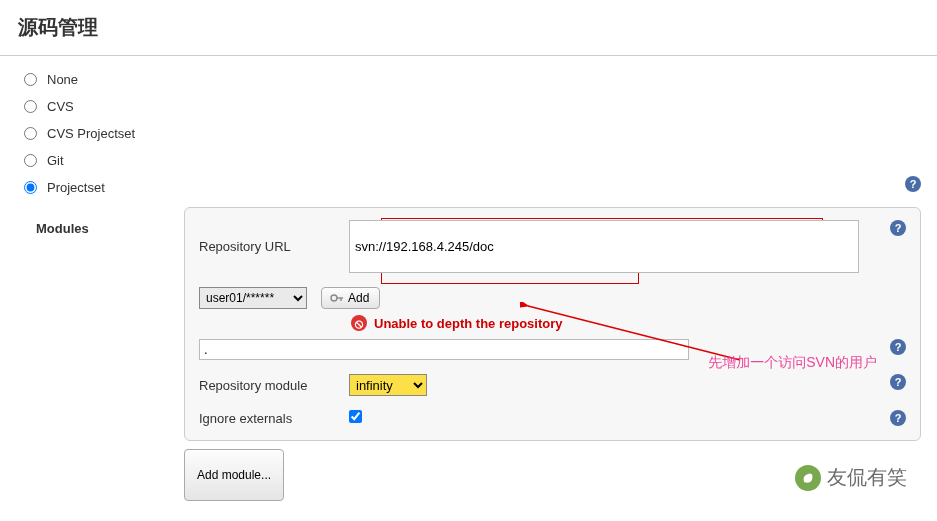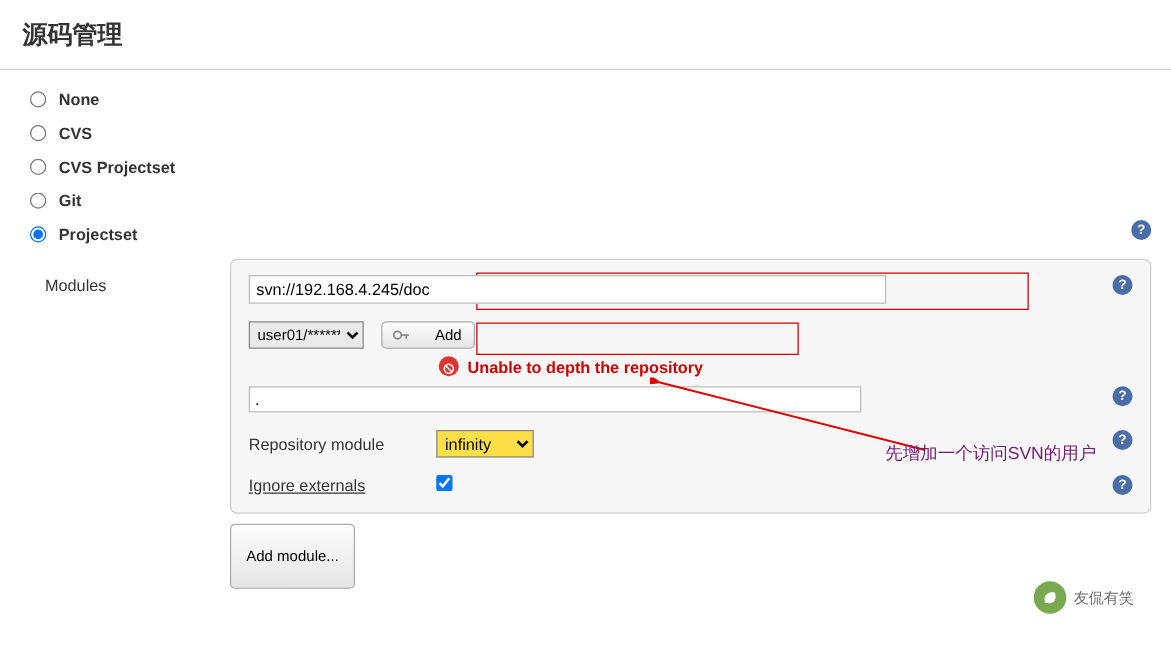--- a/index.html
+++ b/index.html
@@ -27,21 +27,21 @@
       align-items: center;
       padding: 6px 0;
       position: relative;
     }
     .radio-row input[type="radio"] {
       margin-right: 10px;
       cursor: pointer;
     }
     .radio-row label {
       font-size: 13px;
-      font-weight: bold;
+      font-weight: normal;
     }
     .help-icon {
       position: absolute;
       right: 16px;
       width: 16px;
       height: 16px;
       border-radius: 50%;
       background: #4a6da7;
       color: #fff;
       display: flex;
@@ -55,20 +55,21 @@
       top: 2px;
     }
     .modules-section {
       display: flex;
       padding: 6px 0 0 36px;
     }
     .modules-label {
       width: 148px;
       padding-top: 14px;
       font-size: 13px;
+      font-weight: bold;
     }
     .modules-content {
       flex: 1;
       margin-right: 16px;
     }
     .module-box {
       border: 1px solid #ccc;
       border-radius: 6px;
       padding: 12px 14px 10px 14px;
       background: #f7f7f7;
@@ -85,59 +86,58 @@
       width: 150px;
       font-size: 13px;
     }
     .form-row .field-input {
       flex: 1;
     }
     .text-input {
       width: 100%;
       max-width: 510px;
       border: 1px solid #bbb;
-      padding: 3px 5px;
+      padding: 18px 5px;
       font-size: 13px;
       background: #fff;
     }
     .highlight-box-1 {
       position: absolute;
       border: 1px solid #c00;
       pointer-events: none;
     }
     .hb-url {
       top: 10px; left: 196px; width: 442px; height: 30px;
     }
     .hb-cred {
       top: 50px; left: 196px; width: 258px; height: 26px;
     }
     .cred-select {
       border: 1px solid #888;
       background: #eaeaea;
       font-size: 12px;
-      width: 92px;
+      width: 108px;
       height: 22px;
       padding: 1px 2px;
       cursor: pointer;
     }
     .cred-select option.selected-opt {
       background: #3b8dde;
       color: #fff;
     }
     .add-button {
       margin-left: 14px;
       border: 1px solid #aaa;
       border-radius: 4px;
       background: linear-gradient(#fdfdfd, #e5e5e5);
       padding: 3px 10px 3px 8px;
       font-size: 12px;
       cursor: pointer;
       display: inline-flex;
       align-items: center;
-      gap: 16px;
     }
     .add-button svg { margin-right: 4px; }
     .error-row {
       display: flex;
       align-items: center;
       margin-left: 152px;
       margin-top: -8px;
       margin-bottom: 8px;
       color: #c00;
       font-weight: bold;
@@ -192,35 +192,35 @@
       border-radius: 4px;
       background: linear-gradient(#fdfdfd, #e5e5e5);
       padding: 18px 12px;
       font-size: 12px;
       cursor: pointer;
     }
     .annotation-text {
       position: absolute;
       right: 60px;
       top: 354px;
-      color: #701a75;
+      color: #ec4899;
       font-size: 14px;
     }
     .annotation-line {
       position: absolute;
       pointer-events: none;
     }
     .watermark {
       position: absolute;
       right: 30px;
       bottom: 30px;
       display: flex;
       align-items: center;
       color: #6b6b6b;
-      font-size: 12px;
+      font-size: 20px;
     }
     .watermark .wm-icon {
       width: 26px; height: 26px;
       border-radius: 50%;
       background: #7aa84f;
       display: flex; align-items: center; justify-content: center;
       margin-right: 6px;
     }
   </style>
 </head>
@@ -254,20 +254,21 @@
 
 <div class="modules-section">
   <div class="modules-label">Modules</div>
   <div class="modules-content">
     <div class="module-box">
 
       <div class="highlight-box-1 hb-url"></div>
       <div class="highlight-box-1 hb-cred"></div>
 
       <div class="form-row">
+        <div class="field-label">Repository URL</div>
         <div class="field-input">
           <input type="text" class="text-input" value="svn://192.168.4.245/doc" style="">
         </div>
         <div class="row-help">?</div>
       </div>
 
       <div class="form-row">
         <div class="field-input" style="display:flex;align-items:center;">
           <select class="cred-select">
             <option class="selected-opt" selected="">user01/******</option>
@@ -298,21 +299,21 @@
       <div class="form-row">
         <div class="field-label">Repository module</div>
         <div class="field-input">
           <select class="depth-select">
             <option selected="">infinity</option>
           </select>
         </div>
         <div class="row-help">?</div>
       </div>
 
-      <div class="form-row" style="margin-bottom:4px;text-decoration:underline;">
+      <div class="form-row" style="margin-bottom:4px;">
         <div class="field-label">Ignore externals</div>
         <div class="field-input">
           <input type="checkbox" checked="" class="checkbox-input" style="">
         </div>
         <div class="row-help">?</div>
       </div>
 
     </div>
     <button class="add-module-btn">Add module...</button>
   </div>

